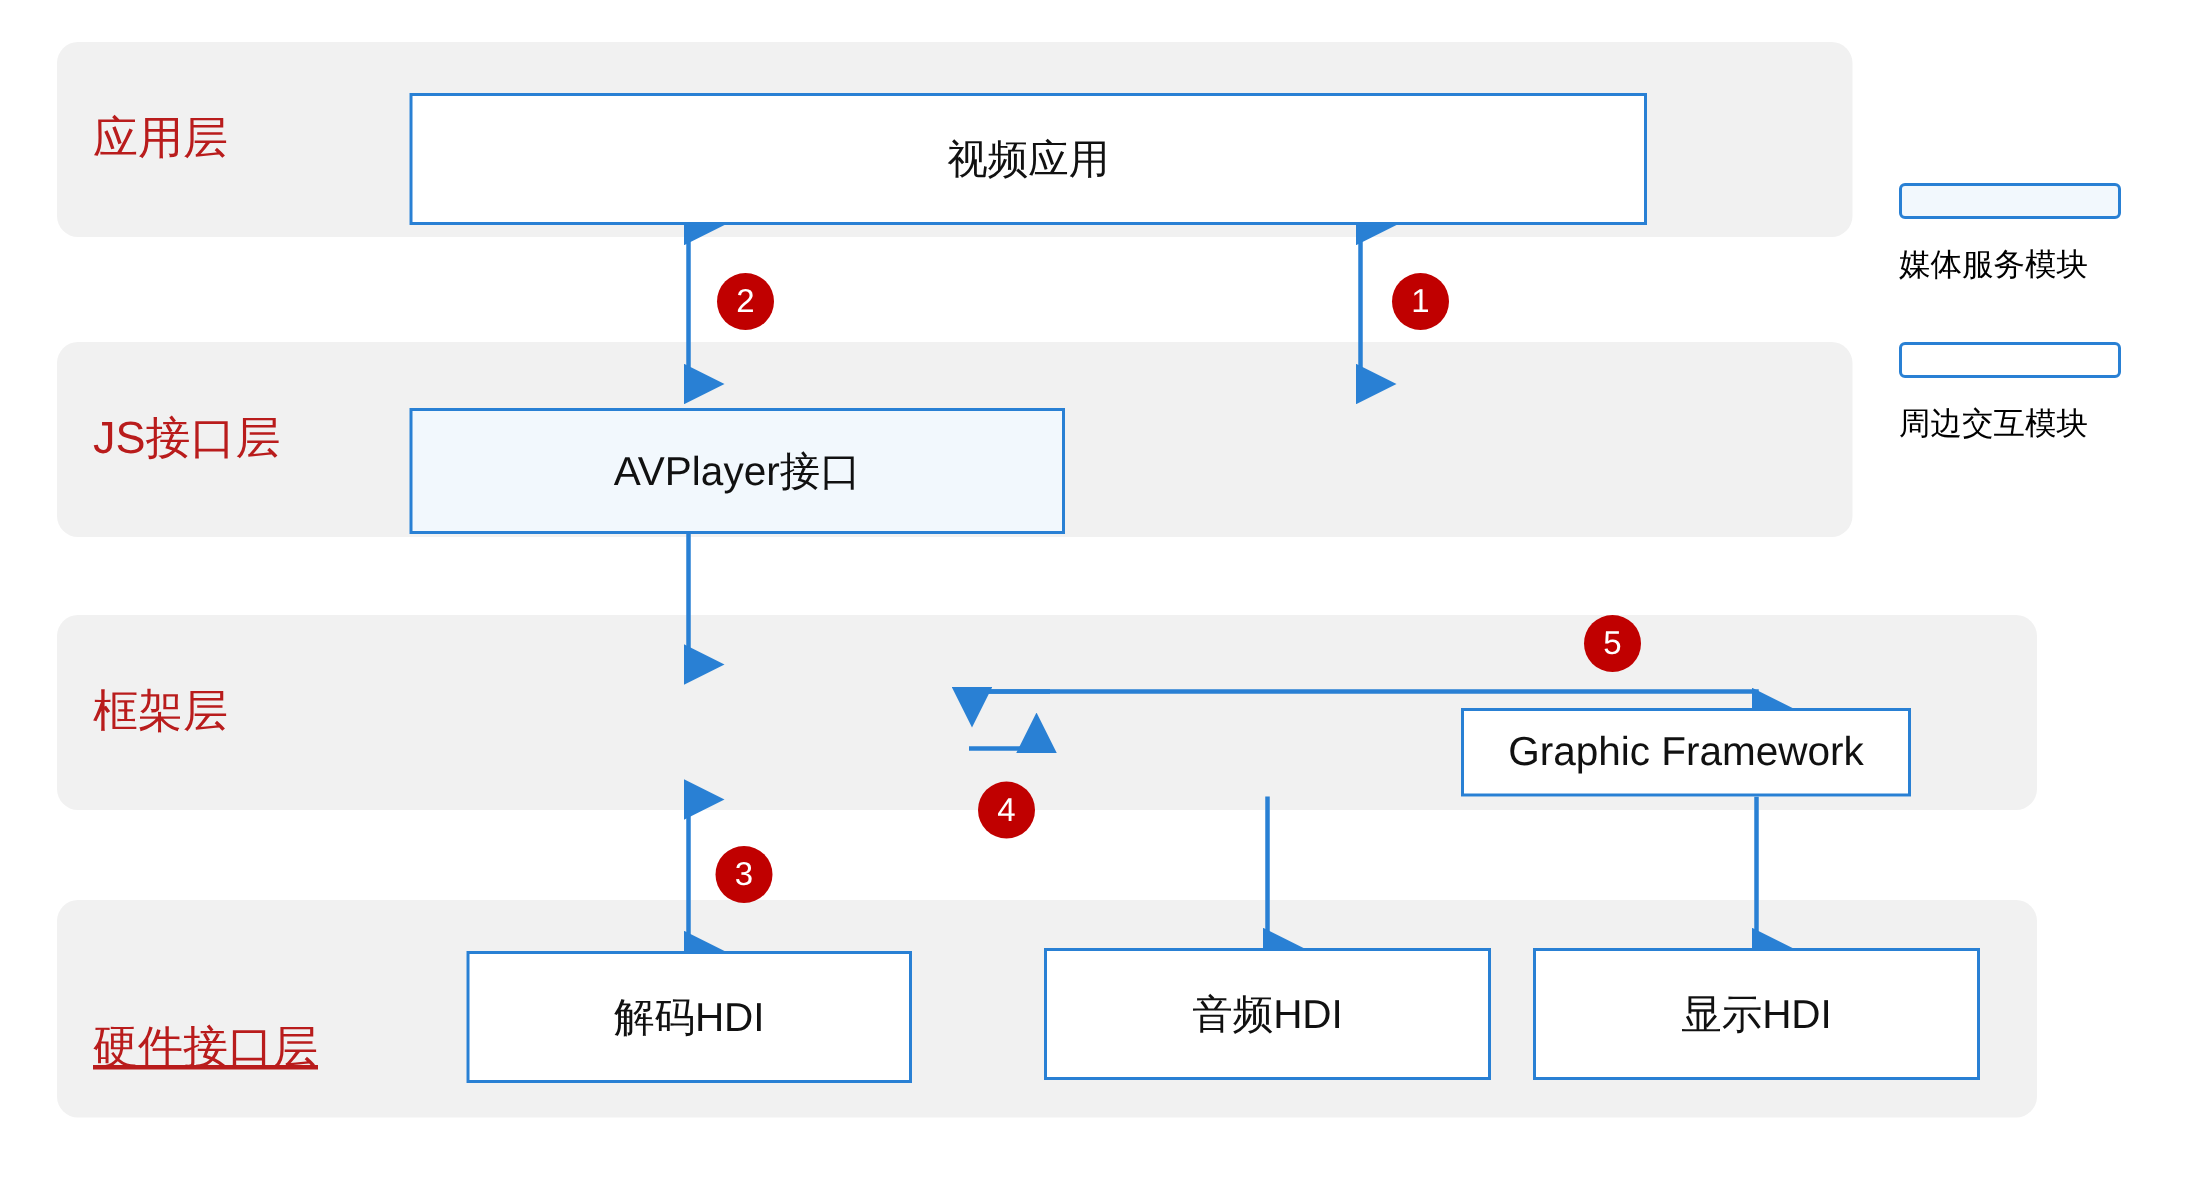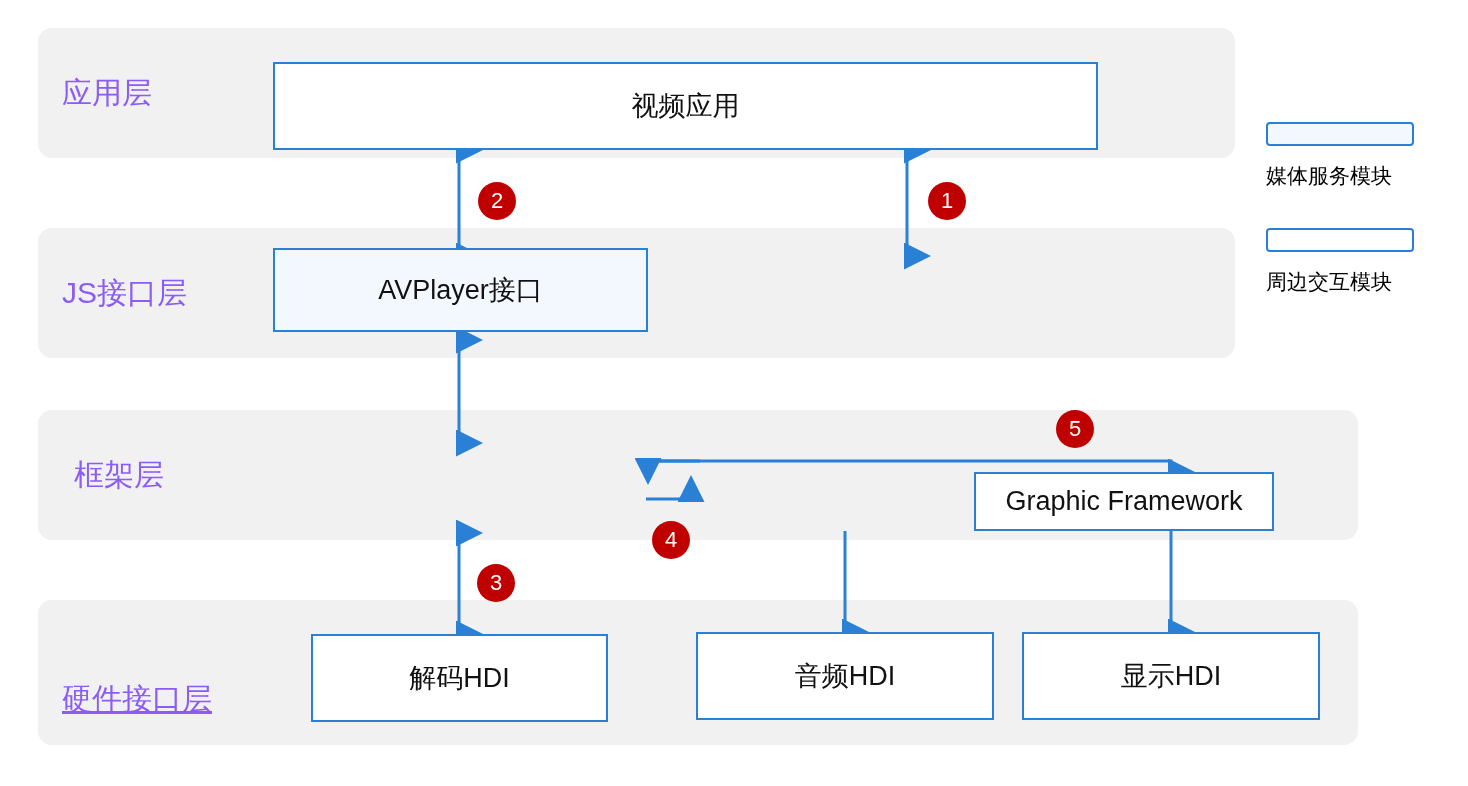--- a/index.html
+++ b/index.html
@@ -17,21 +17,21 @@
     background: #ffffff;
     overflow: hidden;
   }
   .band {
     position: absolute;
     background: #f1f1f1;
     border-radius: 14px;
   }
   .layer-label {
     position: absolute;
-    color: #8b5cf6;
+    color: #b91c1c;
     font-size: 30px;
     line-height: 1;
     white-space: nowrap;
   }
   .node {
     position: absolute;
     box-sizing: border-box;
     border: 2px solid #2980d4;
     border-radius: 0;
     display: flex;
@@ -88,21 +88,21 @@
 
 <div id="stage">
 
   <div class="band" style="left:38px; top:28px; width:1197px; height:130px;"></div>
   <div class="band" style="left:38px; top:228px; width:1197px; height:130px;"></div>
   <div class="band" style="left:38px; top:410px; width:1320px; height:130px;"></div>
   <div class="band" style="left:38px; top:600px; width:1320px; height:145px;"></div>
 
   <div class="layer-label" style="left:62px; top:78px;">应用层</div>
   <div class="layer-label" style="left:62px; top:278px;">JS接口层</div>
-  <div class="layer-label" style="left:62px; top:460px;margin-left:12px;">框架层</div>
+  <div class="layer-label" style="left:62px; top:460px;">框架层</div>
   <div class="layer-label" style="left:62px; top:684px;text-decoration:underline;">硬件接口层</div>
 
   <svg class="wires" viewBox="0 0 1468 786" xmlns="http://www.w3.org/2000/svg">
     <defs>
       <marker id="ah-up" markerWidth="9" markerHeight="9" refX="4.5" refY="8" orient="auto" markerUnits="strokeWidth">
         <path d="M4.5 0 L9 9 L0 9 Z" fill="#2980d4"></path>
       </marker>
       <marker id="ah-down" markerWidth="9" markerHeight="9" refX="4.5" refY="8" orient="auto" markerUnits="strokeWidth">
         <path d="M4.5 0 L9 9 L0 9 Z" fill="#2980d4"></path>
       </marker>
@@ -143,21 +143,21 @@
       <line x1="845" y1="531" x2="845" y2="632" stroke="#2980d4" stroke-width="3" marker-end="url(#ah-down)"></line>
     </g>
 
     <g>
       <line x1="1171" y1="531" x2="1171" y2="632" stroke="#2980d4" stroke-width="3" marker-end="url(#ah-down)"></line>
     </g>
   </svg>
 
   <div class="node" style="left:273px; top:62px; width:825px; height:88px;">视频应用</div>
 
-  <div class="node tinted" style="left:273px; top:248px; width:375px; height:84px;">AVPlayer接口</div>
+  <div class="node tinted" style="left:273px; top:272px; width:437px; height:84px;">AVPlayer接口</div>
 
   <div class="node" style="left:974px; top:472px; width:300px; height:59px;">Graphic Framework</div>
 
   <div class="node" style="left:311px; top:634px; width:297px; height:88px;">解码HDI</div>
   <div class="node" style="left:696px; top:632px; width:298px; height:88px;">音频HDI</div>
   <div class="node" style="left:1022px; top:632px; width:298px; height:88px;">显示HDI</div>
 
   <div class="badge" style="left:478px; top:182px;">2</div>
   <div class="badge" style="left:928px; top:182px;">1</div>
   <div class="badge" style="left:477px; top:564px;">3</div>

